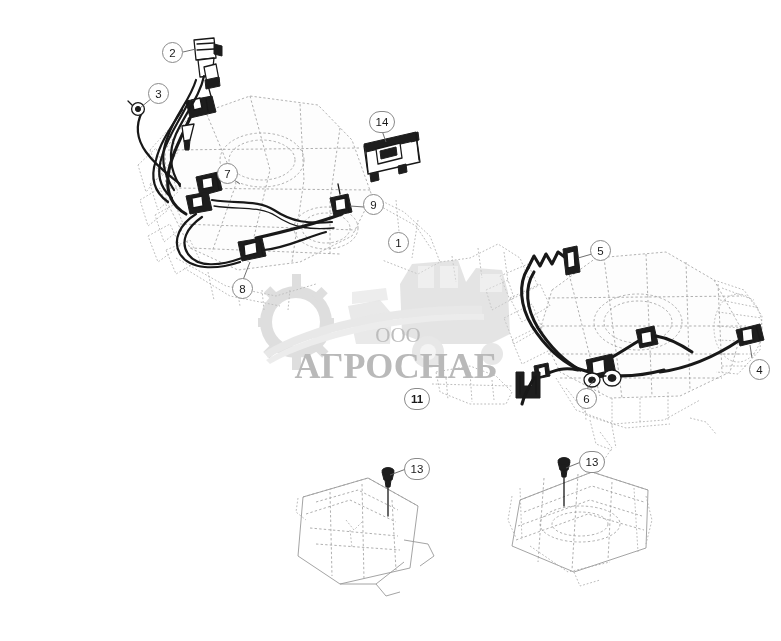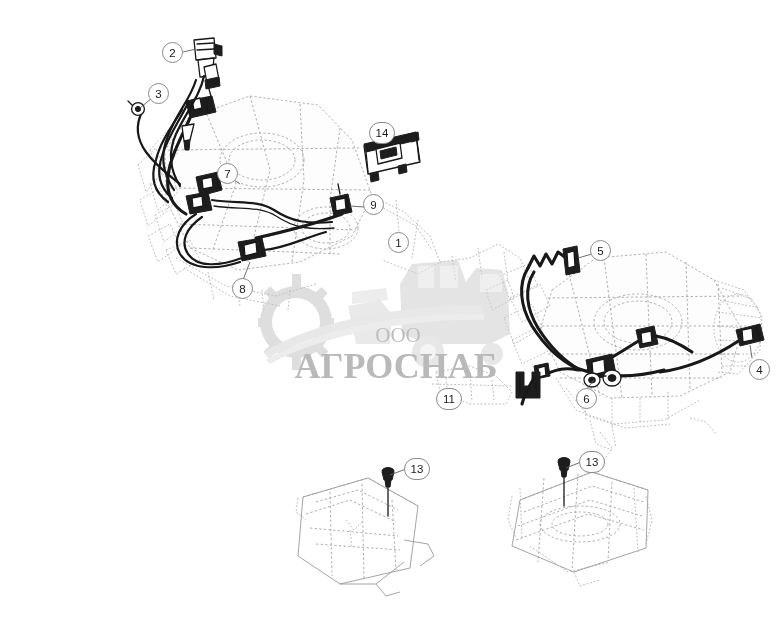--- a/index.html
+++ b/index.html
@@ -377,26 +377,26 @@
       <line class="lead" x1="752" y1="358" x2="750" y2="345"></line>
       <line class="lead" x1="586" y1="390" x2="594" y2="380"></line>
       <line class="lead" x1="406" y1="469" x2="390" y2="475"></line>
       <line class="lead" x1="581" y1="462" x2="566" y2="468"></line>
     </g>
   </svg>
 
   <div class="callout-layer">
     <div class="callout" style="left:162px;top:42px;">2</div>
     <div class="callout" style="left:148px;top:83px;">3</div>
-    <div class="callout wide" style="left:369px;top:122px;">14</div>
+    <div class="callout wide" style="left:369px;top:111px;">14</div>
     <div class="callout" style="left:217px;top:163px;">7</div>
     <div class="callout" style="left:363px;top:194px;">9</div>
     <div class="callout" style="left:388px;top:232px;">1</div>
     <div class="callout" style="left:232px;top:278px;">8</div>
     <div class="callout" style="left:590px;top:240px;">5</div>
     <div class="callout" style="left:749px;top:359px;">4</div>
     <div class="callout" style="left:576px;top:388px;">6</div>
-    <div class="callout wide" style="left:436px;top:388px;">11</div>
+    <div class="callout wide" style="left:404px;top:388px;font-weight:bold;">11</div>
     <div class="callout wide" style="left:404px;top:458px;">13</div>
     <div class="callout wide" style="left:579px;top:451px;">13</div>
   </div>
 
 </div>
 
 </body></html>

